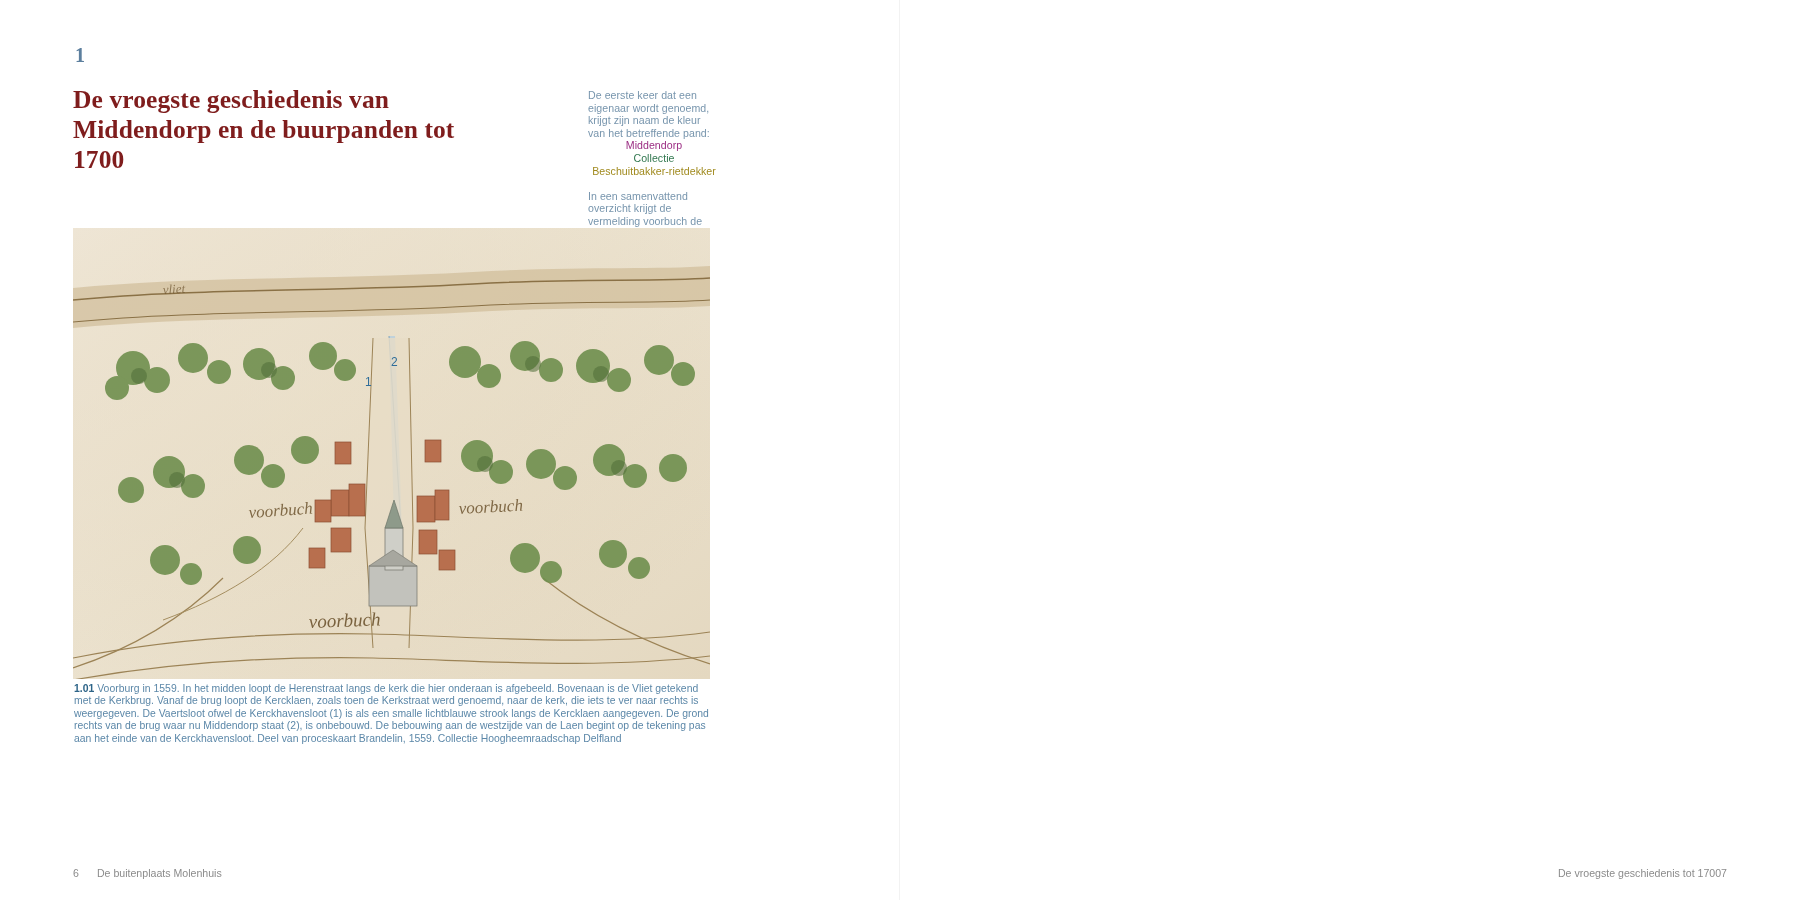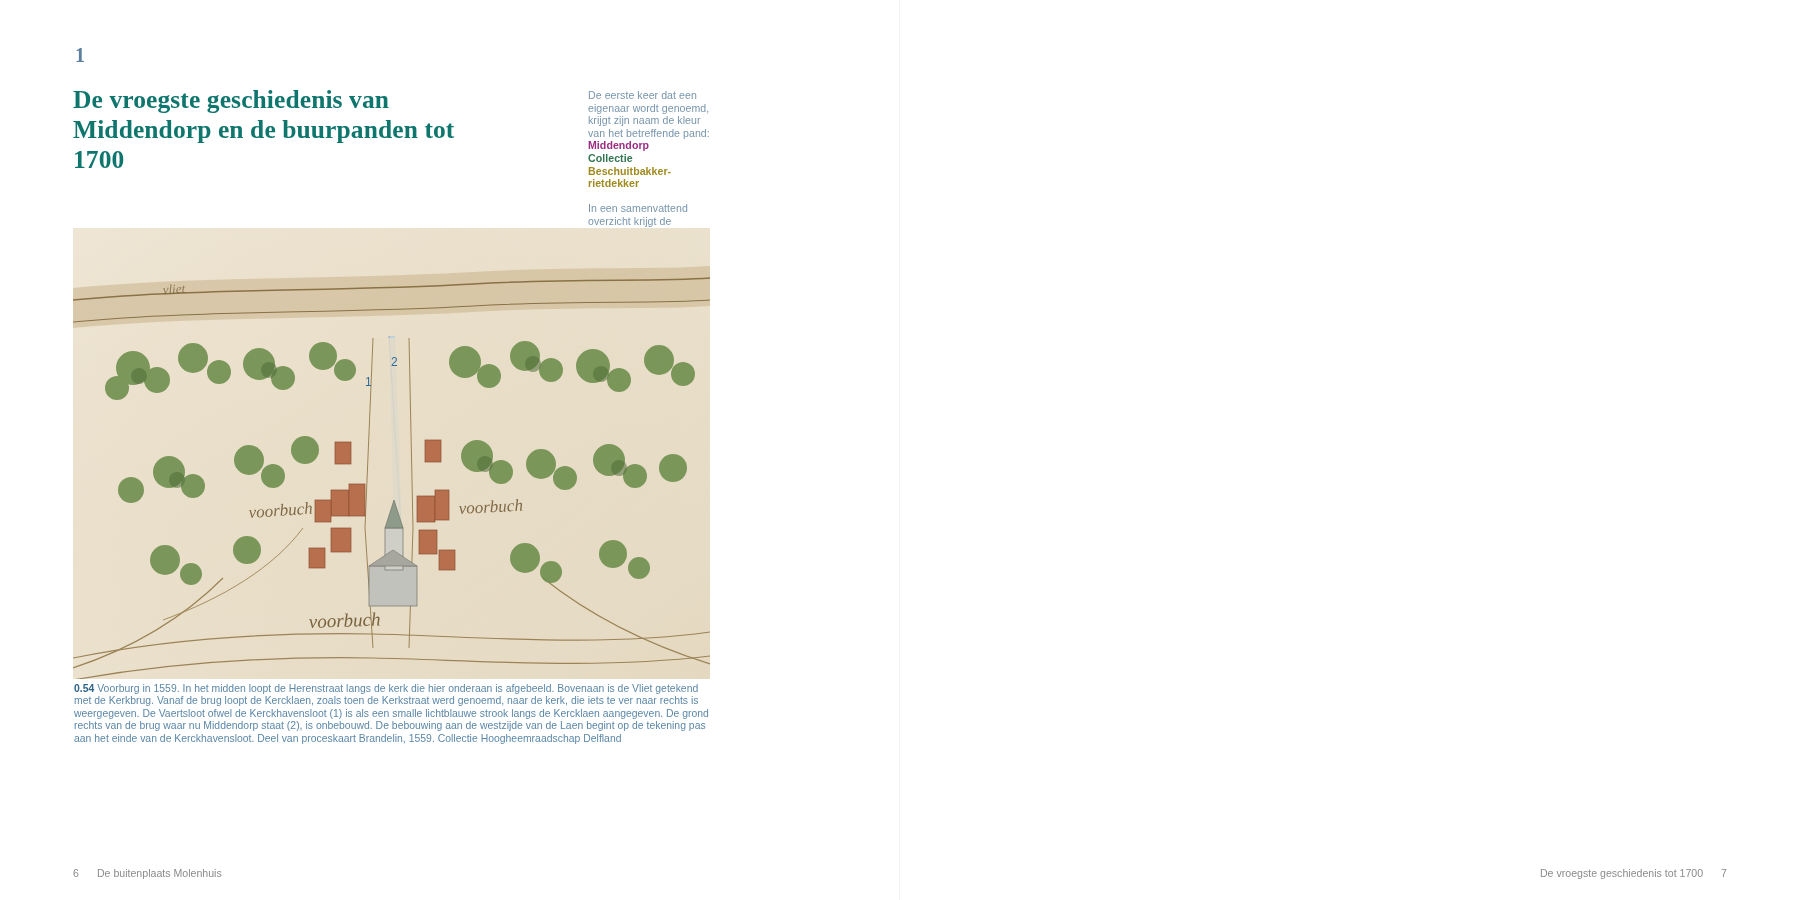--- a/index.html
+++ b/index.html
@@ -43,37 +43,38 @@
   }
   .chapter-title {
     position: absolute;
     left: 73px;
     top: 85px;
     width: 420px;
     font-family: "Liberation Serif", serif;
     font-weight: bold;
     font-size: 25.5px;
     line-height: 30px;
-    color: #0f766e;
+    color: #7f1d1d;
     letter-spacing: .1px;
   }
   .sidebar-note {
     position: absolute;
     left: 588px;
     top: 41px;
     width: 132px;
     font-size: 10.6px;
     line-height: 12.6px;
     color: #7795ad;
     letter-spacing: .05px;
     margin-top: 48px;
   }
   .sidebar-note .legend-item {
-    font-weight: bold;
+    font-weight: normal;
     display: block;
+    text-align: center;
   }
   .sidebar-note .gap { display: block; height: 12.6px; }
 
   .map-figure {
     position: absolute;
     left: 73px;
     top: 228px;
     width: 637px;
     height: 451px;
     overflow: hidden;
@@ -104,21 +105,20 @@
     display: flex;
     gap: 18px;
   }
   .footer-right {
     position: absolute;
     right: 73px;
     bottom: 21px;
     font-size: 10.6px;
     color: #8b8b8b;
     display: flex;
-    gap: 18px;
     align-items: flex-end;
   }
 </style>
 </head>
 <body>
 
 <div class="spread">
 
   <div class="page page-left">
 
@@ -244,21 +244,21 @@
         <text x="386" y="286" font-family="Liberation Serif, serif" font-size="17" font-style="italic" fill="#6e5530" opacity="0.85" transform="rotate(-3 386 286)">voorbuch</text>
         <text x="236" y="400" font-family="Liberation Serif, serif" font-size="19" font-style="italic" fill="#6e5530" opacity="0.9" transform="rotate(-2 236 400)">voorbuch</text>
         <text x="90" y="66" font-family="Liberation Serif, serif" font-size="13" font-style="italic" fill="#6e5530" opacity="0.7" transform="rotate(-3 90 66)">vliet</text>
 
         <text x="318" y="138" font-family="Liberation Sans, sans-serif" font-size="12" fill="#2f6d99">2</text>
         <text x="292" y="158" font-family="Liberation Sans, sans-serif" font-size="12" fill="#2f6d99">1</text>
       </svg>
     </div>
 
     <div class="caption caption-101">
-      <b>0.54</b>
+      <b>1.01</b>
       <span>Voorburg in 1559. In het midden loopt de Herenstraat langs de kerk die hier onderaan is afgebeeld. Bovenaan is de Vliet getekend met de Kerkbrug. Vanaf de brug loopt de Kercklaen, zoals toen de Kerkstraat werd genoemd, naar de kerk, die iets te ver naar rechts is weergegeven. De Vaertsloot ofwel de Kerckhavensloot (1) is als een smalle lichtblauwe strook langs de Kercklaen aangegeven. De grond rechts van de brug waar nu Middendorp staat (2), is onbebouwd. De bebouwing aan de westzijde van de Laen begint op de tekening pas aan het einde van de Kerckhavensloot. Deel van proceskaart Brandelin, 1559. Collectie Hoogheemraadschap Delfland</span>
     </div>
 
     <div class="footer-left">
       <span>6</span>
       <span>De buitenplaats Molenhuis</span>
     </div>
   </div>
 
   <div class="page page-right">

